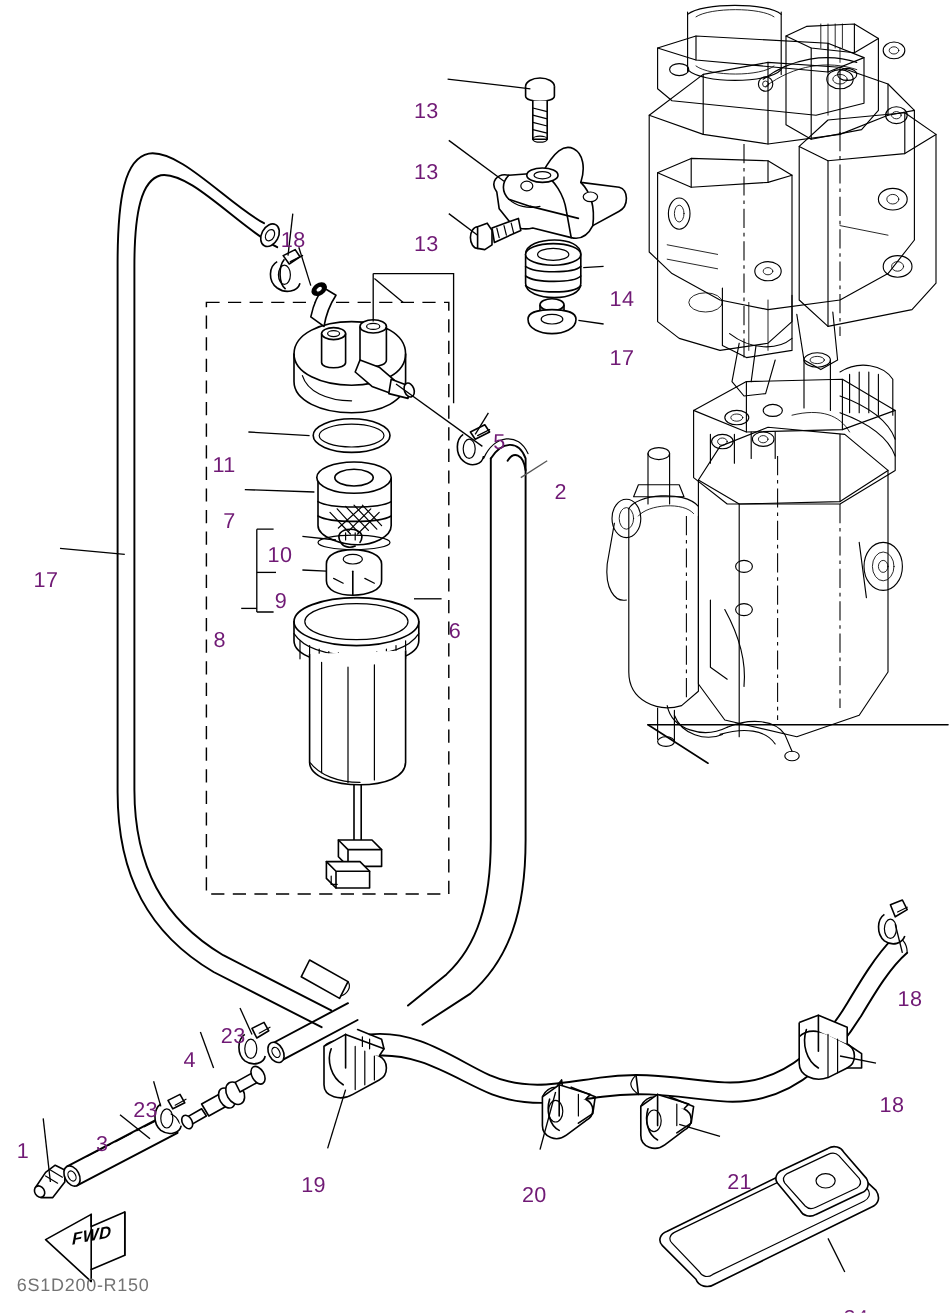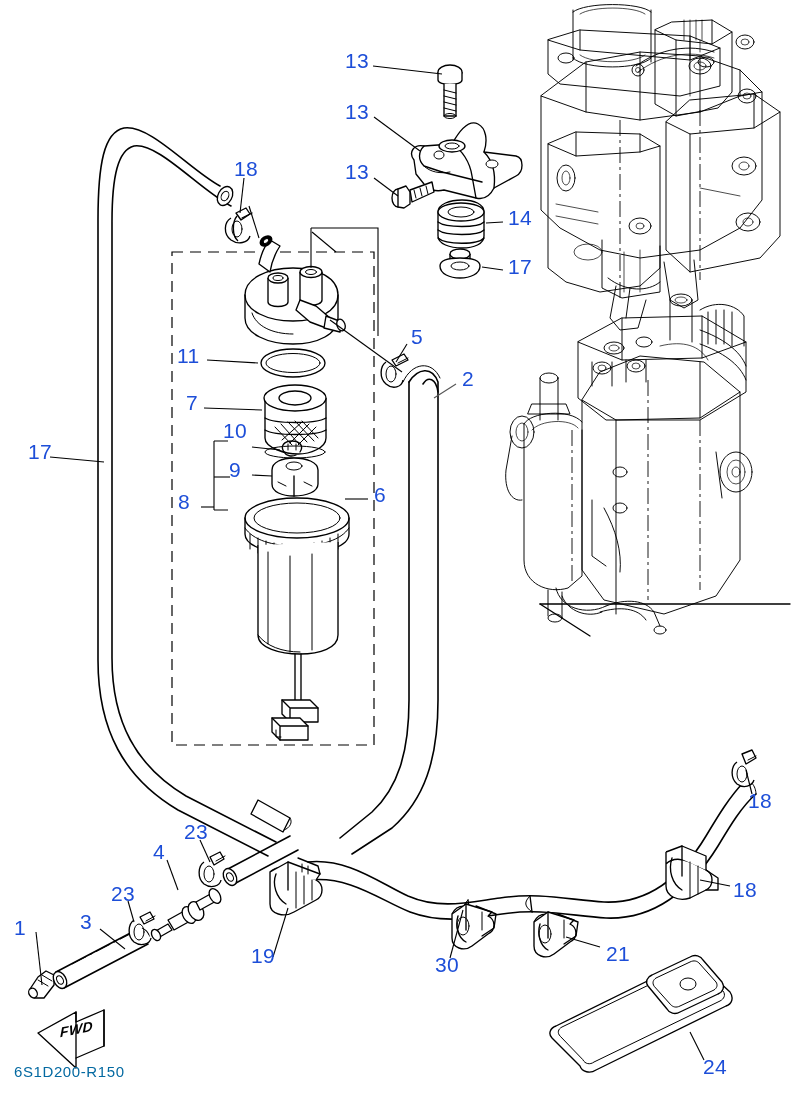--- a/index.html
+++ b/index.html
@@ -7,33 +7,34 @@
   body{
     width:792px;height:1094px;position:relative;overflow:hidden;
     font-family:"Liberation Sans", sans-serif;color:#000;
   }
   #sheet{position:absolute;inset:0;width:792px;height:1094px;}
   #sheet svg{display:block;width:792px;height:1094px;}
 
   .callout{
     position:absolute;
     font-family:"Liberation Sans", sans-serif;
-    font-size:21px;
+    font-size:18px;
     line-height:17px;
-    color:#1d4ed8;
+    color:#701a75;
     white-space:nowrap;
     letter-spacing:0.3px;
+    margin-top:32px;
   }
   #diagram-code{
     position:absolute;
     left:14px;top:1063px;
     font-family:"Liberation Sans", sans-serif;
     font-size:15px;
     letter-spacing:0.6px;
-    color:#0369a1;
+    color:#737373;
     white-space:nowrap;
   }
   .fwd-label{
     position:absolute;
     left:60px;top:1021px;
     font-family:"Liberation Sans", sans-serif;
     font-size:14px;
     font-weight:bold;
     font-style:italic;
     color:#000;
@@ -601,18 +602,18 @@
 <div class="callout" style="left:177px;top:347px">11</div>
 <div class="callout" style="left:345px;top:103px">13</div>
 <div class="callout" style="left:345px;top:52px">13</div>
 <div class="callout" style="left:508px;top:209px">14</div>
 <div class="callout" style="left:508px;top:258px">17</div>
 <div class="callout" style="left:345px;top:163px">13</div>
 <div class="callout" style="left:28px;top:443px">17</div>
 <div class="callout" style="left:234px;top:160px">18</div>
 <div class="callout" style="left:748px;top:792px">18</div>
 <div class="callout" style="left:251px;top:947px">19</div>
-<div class="callout" style="left:435px;top:956px">30</div>
+<div class="callout" style="left:435px;top:956px">20</div>
 <div class="callout" style="left:606px;top:945px">21</div>
 <div class="callout" style="left:733px;top:881px">18</div>
 <div class="callout" style="left:111px;top:885px">23</div>
 <div class="callout" style="left:184px;top:823px">23</div>
 <div class="callout" style="left:703px;top:1058px">24</div>
 
 </body></html>

